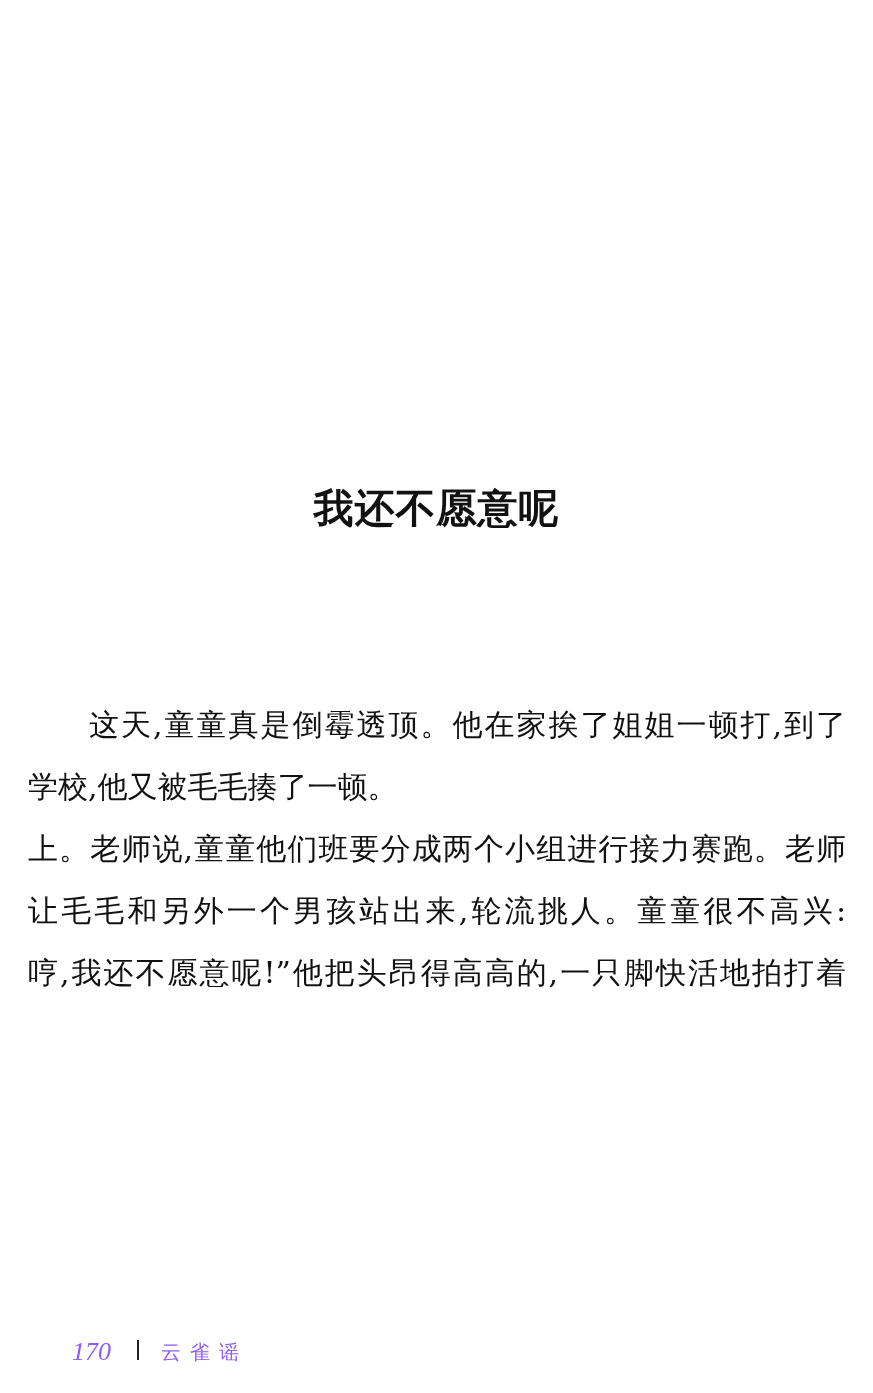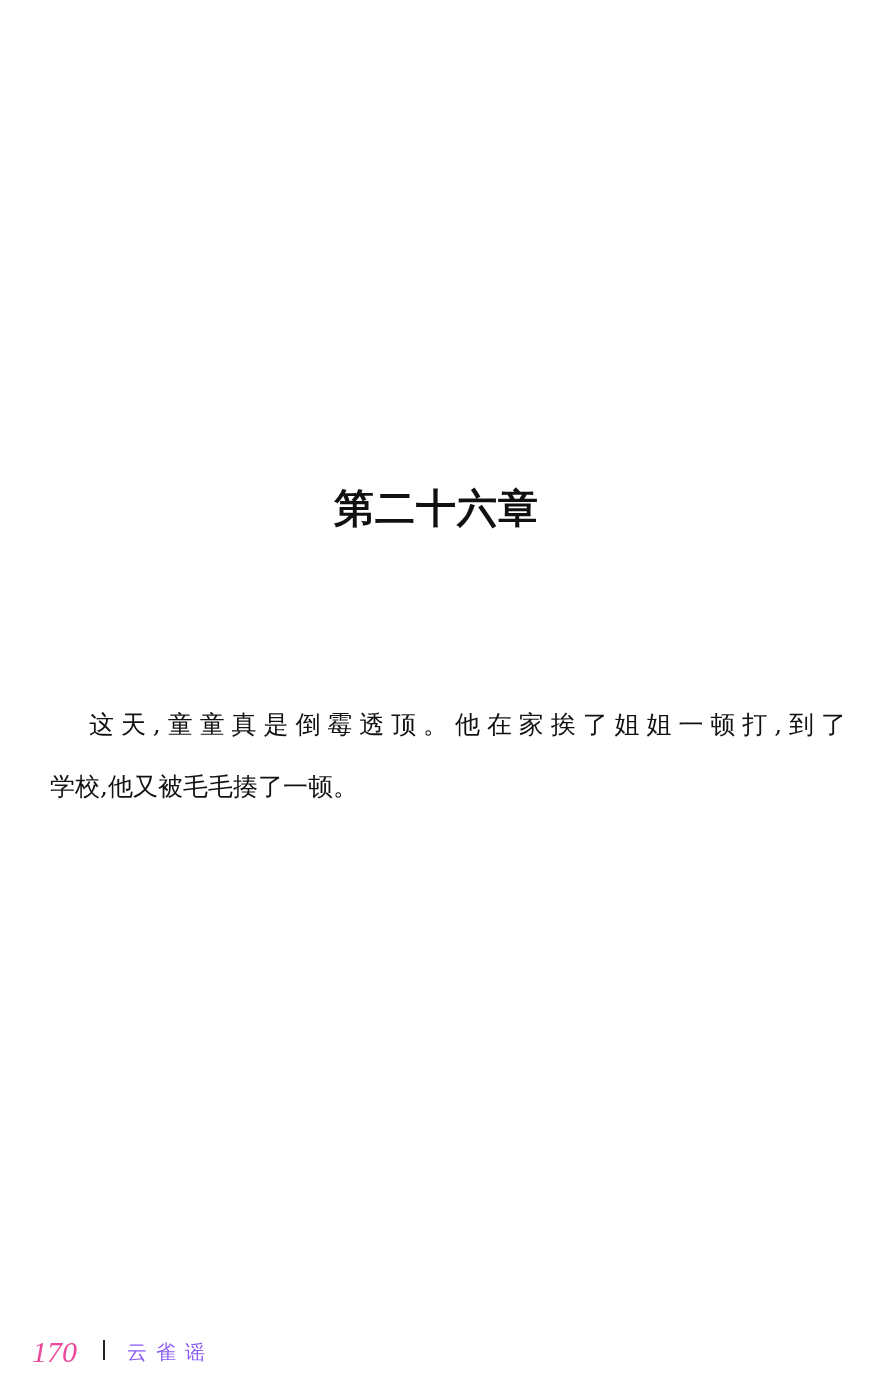--- a/index.html
+++ b/index.html
@@ -30,70 +30,73 @@
     }
     .body-text {
       position: absolute;
       top: 694px;
       left: 28px;
       width: 818px;
     }
     .line {
       height: 62px;
       line-height: 62px;
-      font-size: 25px;
+      font-size: 30px;
       white-space: nowrap;
       text-align: justify;
       text-align-last: justify;
       letter-spacing: 0px;
     }
     .line.indent {
       padding-left: 61px;
     }
     .line.last {
       text-align-last: left;
-      margin-left: 22px;
     }
     .footer {
       position: absolute;
       top: 1334px;
       left: 32px;
       height: 36px;
       display: flex;
       align-items: center;
     }
     .page-number {
       font-family: "Liberation Serif", "DejaVu Serif", serif;
       font-style: italic;
-      font-size: 30px;
-      color: #ec4899;
+      font-size: 26px;
+      color: #8b5cf6;
+      margin-left: 40px;
     }
     .footer-divider {
       display: inline-block;
       width: 2px;
       height: 20px;
       background: #222;
       margin: 0 22px 0 26px;
       position: relative;
       top: -2px;
     }
     .book-title {
       font-family: "DejaVu Sans", "Liberation Sans", sans-serif;
       font-size: 20px;
       letter-spacing: 9px;
       color: #8b5cf6;
     }
   </style>
 </head>
 <body>
 
-<div class="chapter-title">第二十六章</div>
+<div class="chapter-title">我还不愿意呢</div>
 
 <div class="body-text">
   <div class="line indent">这天,童童真是倒霉透顶。他在家挨了姐姐一顿打,到了</div>
   <div class="line last">学校,他又被毛毛揍了一顿。</div>
+  <div class="line">上。老师说,童童他们班要分成两个小组进行接力赛跑。老师</div>
+  <div class="line">让毛毛和另外一个男孩站出来,轮流挑人。童童很不高兴:</div>
+  <div class="line">哼,我还不愿意呢!”他把头昂得高高的,一只脚快活地拍打着</div>
 </div>
 
 <div class="footer">
   <span class="page-number">170</span>
   <span class="footer-divider"></span>
   <span class="book-title">云雀谣</span>
 </div>
 
 </body></html>

